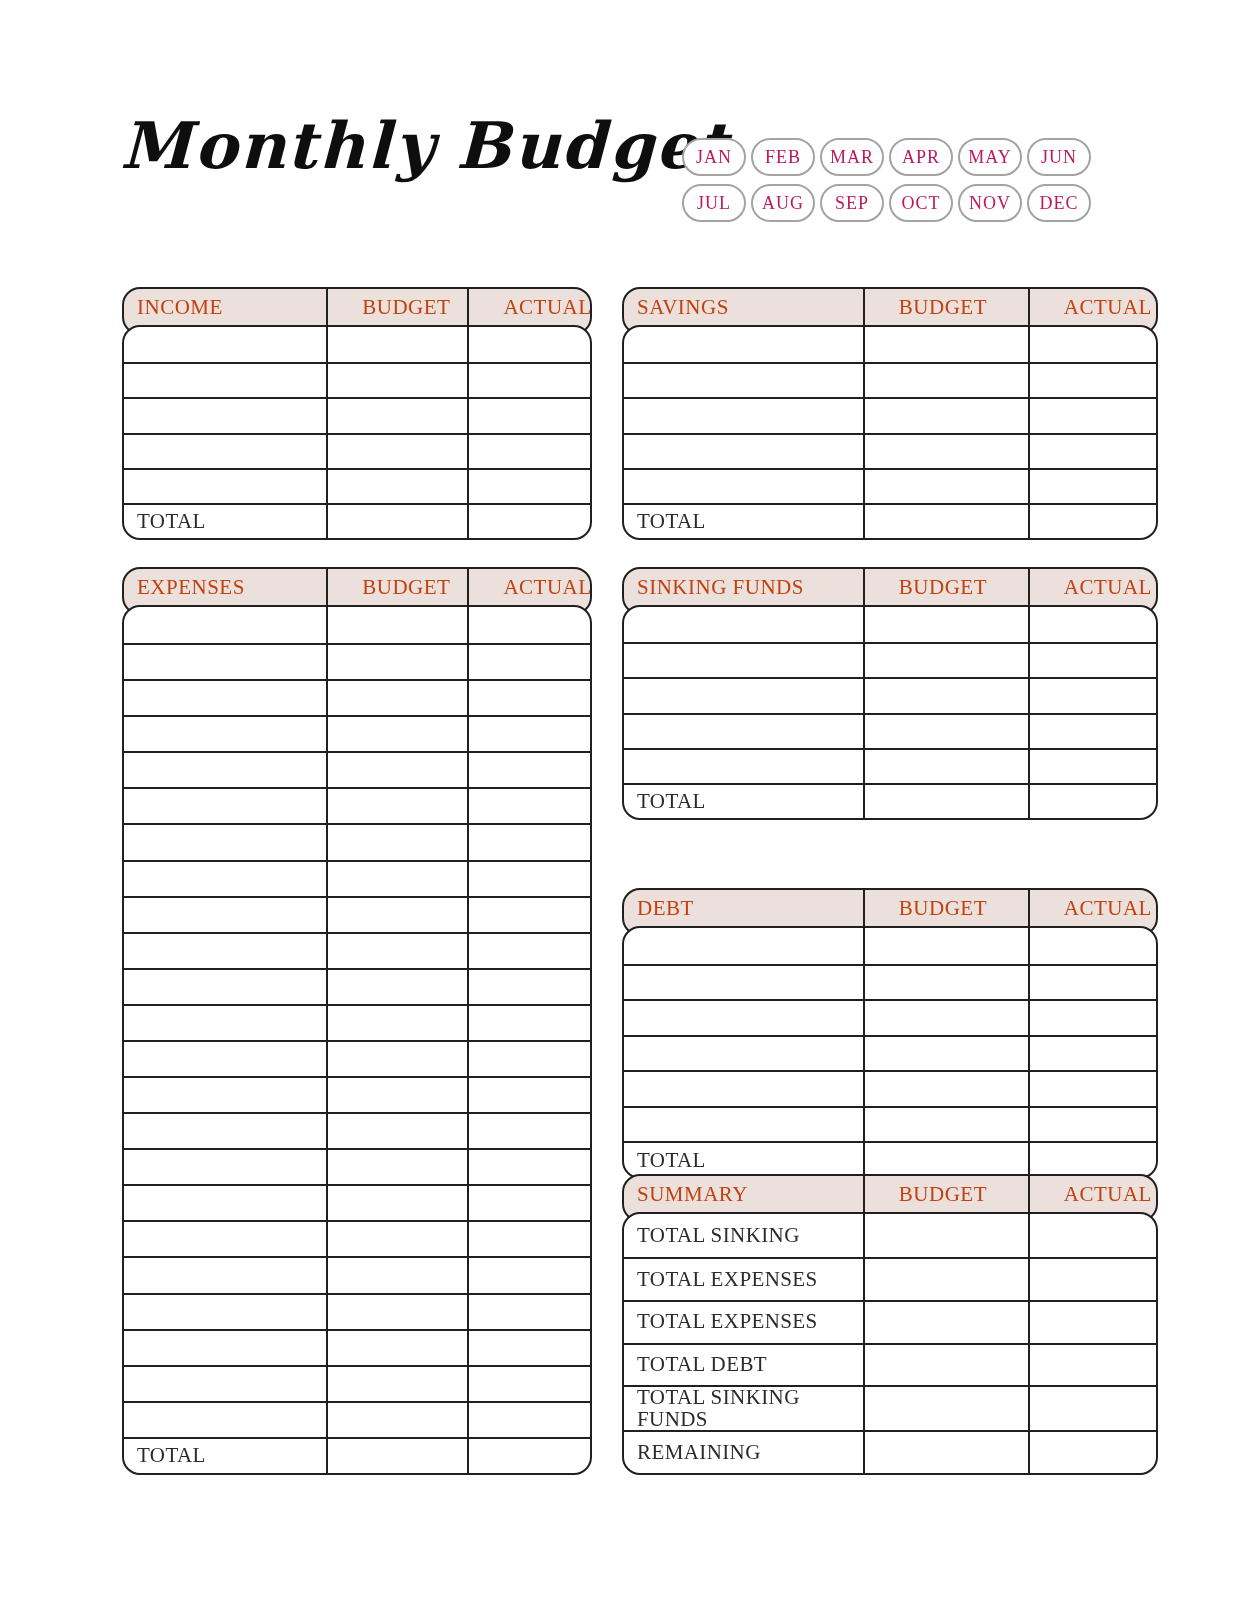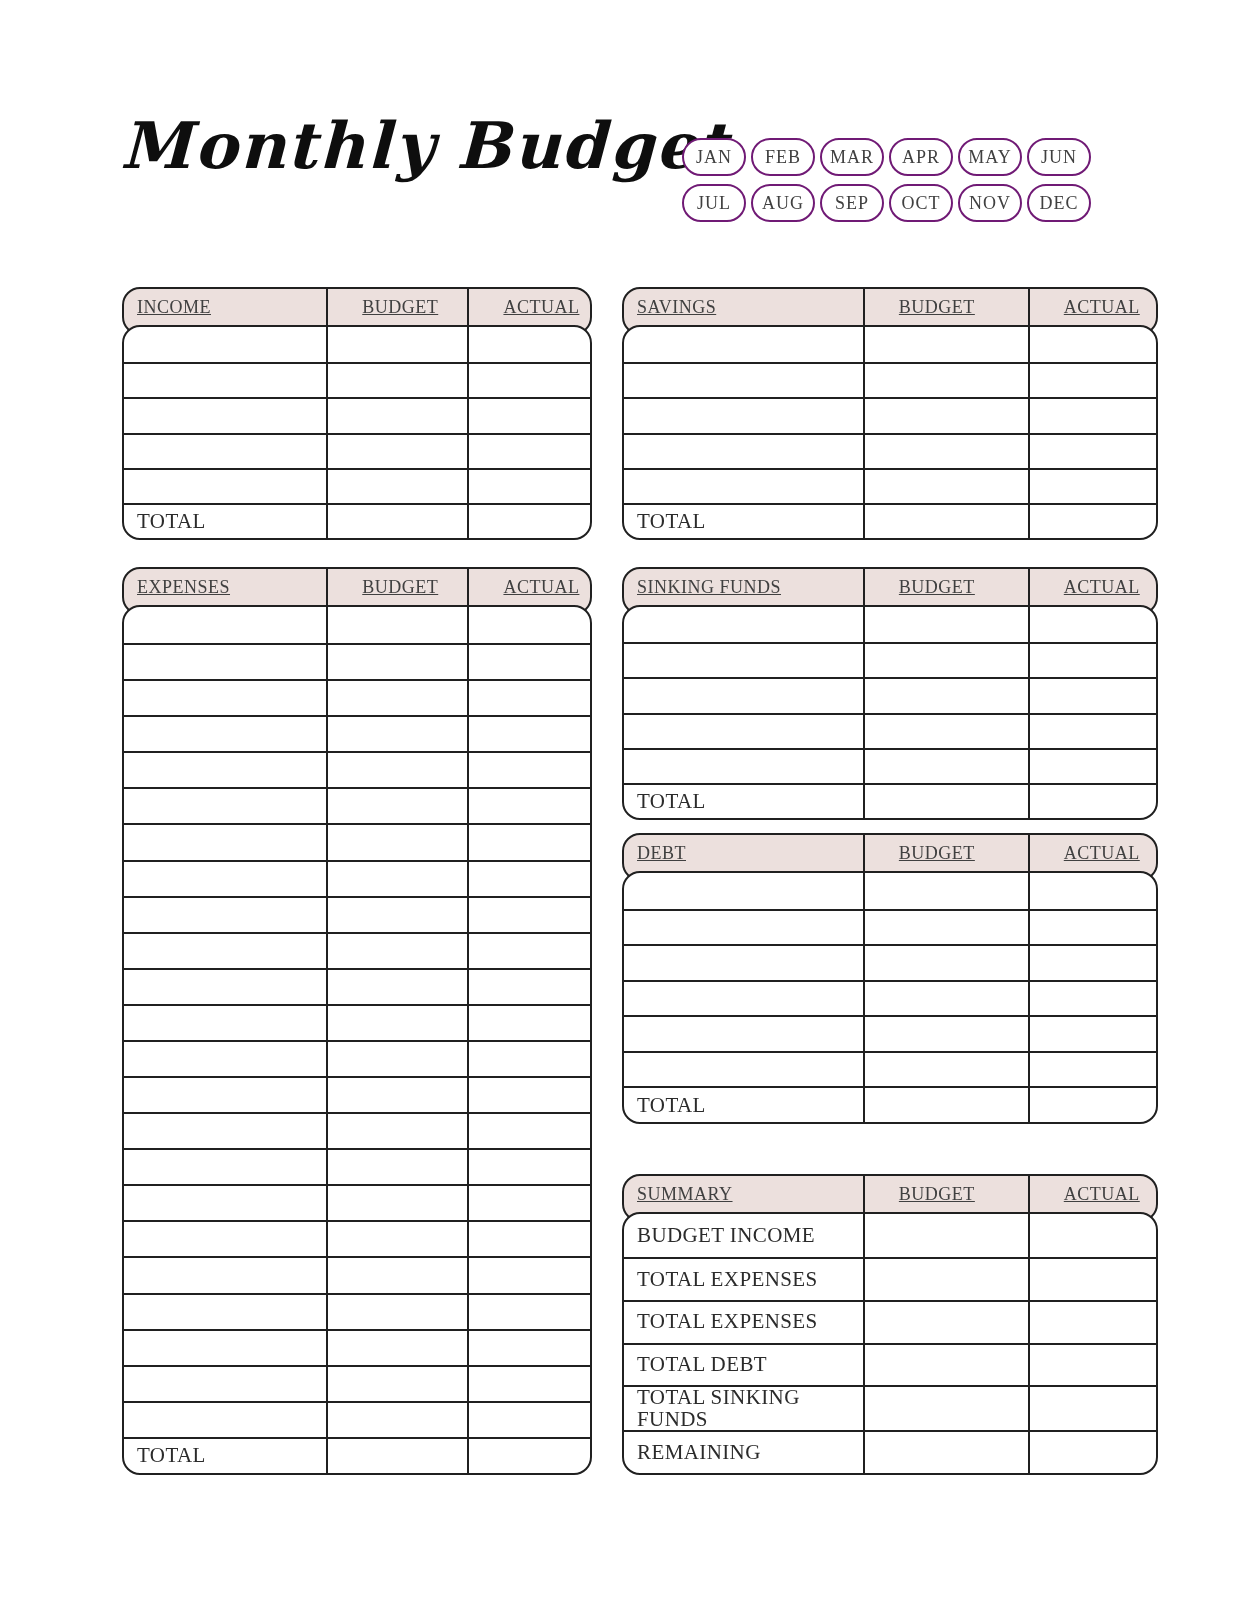--- a/index.html
+++ b/index.html
@@ -17,44 +17,44 @@
     font-style:italic; font-weight:bold; font-size:64px; letter-spacing:2px;
     color:#0e0e0e; white-space:nowrap; transform:skewX(-4deg);
   }
   
   .months {
     position:absolute; left:682px; top:138px;
     display:grid; grid-template-columns:repeat(6,64px);
     column-gap:5px; row-gap:8px;
   }
   .pill {
-    width:64px; height:38px; border:2px solid #701a75; border-radius:20px;
+    width:64px; height:38px; border:2px solid #a3a3a3; border-radius:20px;
     display:flex; align-items:center; justify-content:center;
-    font-size:18px; letter-spacing:1px; color:#404040; background:#fff;
+    font-size:18px; letter-spacing:1px; color:#be185d; background:#fff;
   }
   
   .tbl { position:absolute; }
   .tbl.left  { left:122px; width:470px; }
   .tbl.right { left:622px; width:536px; }
   .t-income, .t-savings { top:287px; }
   .t-expenses, .t-sinking { top:567px; }
-  .t-debt { top:833px; }
+  .t-debt { top:888px; }
   .t-summary { top:1174px; }
 
   .thead {
     position:relative; height:48px;
     background:var(--header-bg, #ece0dd);
     border:2px solid var(--line, #202020); border-radius:18px;
     display:grid;
   }
   .left  .thead, .left  .tr { grid-template-columns:43.4% 30.3% 26.3%; }
   .right .thead, .right .tr { grid-template-columns:44.9% 31% 24.1%; }
   .th {
     display:flex; align-items:center; padding:0 0 8px 13px;
-    font-size:18px; letter-spacing:0.5px; color:#404040;text-decoration:underline;
+    font-size:21px; letter-spacing:0.5px; color:#c2410c;
   }
   .th + .th { border-left:2px solid var(--line, #202020);padding-left:34px; }
 
   .tbody {
     position:relative; margin-top:-10px; background:#fff;
     border:2px solid var(--line, #202020); border-radius:18px;
     overflow:hidden; display:grid; grid-auto-rows:1fr;
   }
   .t-income .tbody, .t-savings .tbody, .t-sinking .tbody { height:215px; }
   .t-expenses .tbody { height:870px; }
@@ -385,21 +385,21 @@
   </section>
 
   <section class="tbl right t-summary">
     <div class="thead">
       <div class="th">SUMMARY</div>
       <div class="th">BUDGET</div>
       <div class="th">ACTUAL</div>
     </div>
     <div class="tbody">
         <div class="tr">
-          <div class="td name">BUDGET INCOME</div>
+          <div class="td name">TOTAL SINKING</div>
           <div class="td"></div>
           <div class="td"></div>
         </div>
         <div class="tr">
           <div class="td name">TOTAL EXPENSES</div>
           <div class="td"></div>
           <div class="td"></div>
         </div>
         <div class="tr">
           <div class="td name">TOTAL EXPENSES</div>

